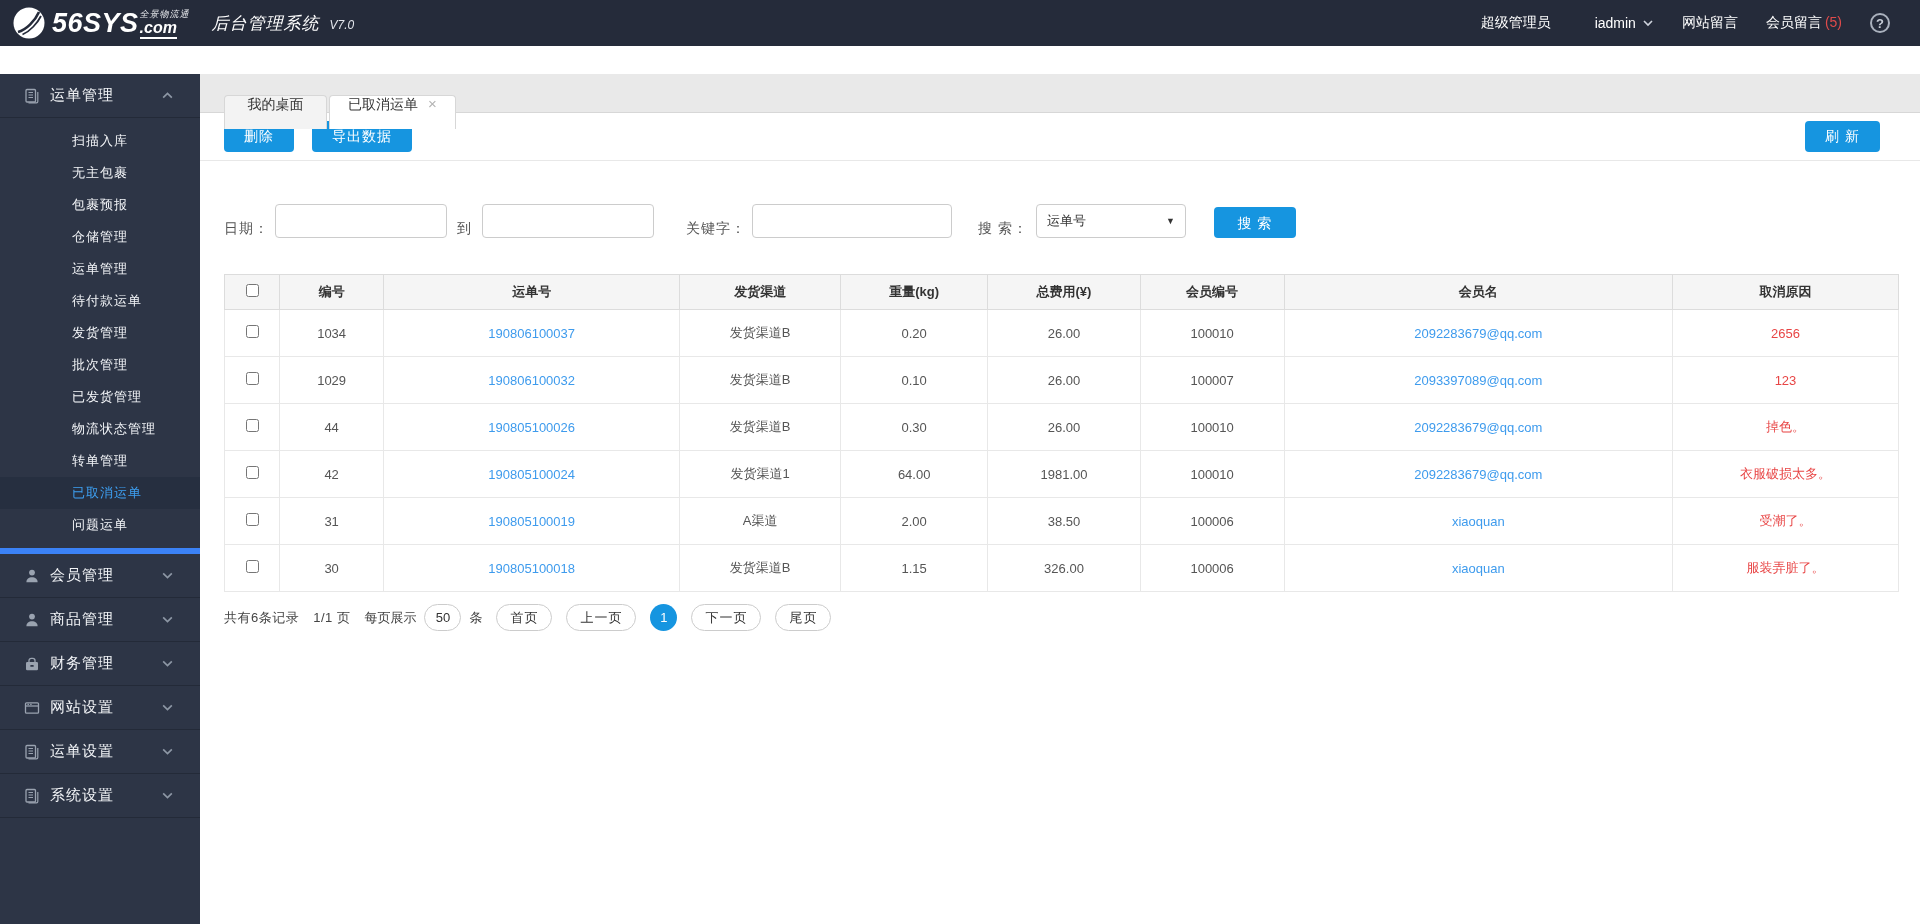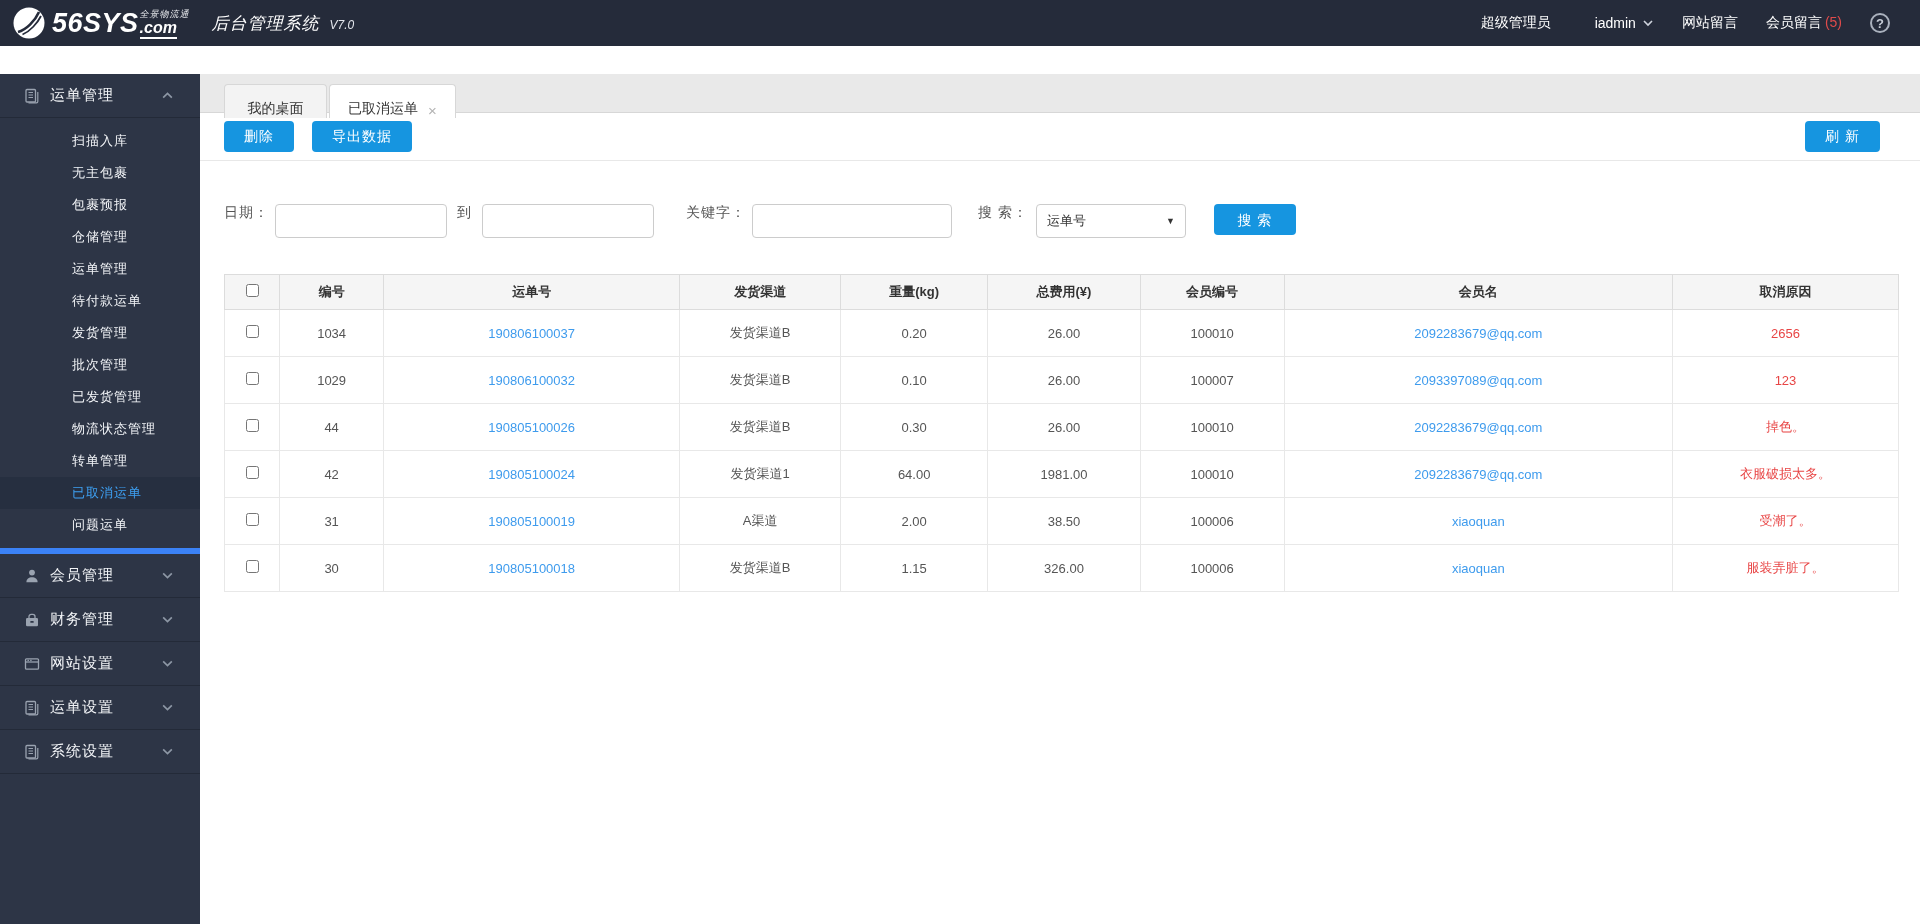--- a/index.html
+++ b/index.html
@@ -53,39 +53,39 @@
   }
   .sb-subitem.active { background:#262f40; color:#3ea1f4; }
   
   .tabbar {
     height:39px; background:#e9e9e9; border-bottom:1px solid #d7d7d7;
     display:flex; align-items:flex-end; padding-left:24px;
   }
   .tab {
     height:34px; min-width:103px; padding:0 18px; margin-right:2px;
     border:1px solid #d7d7d7; border-bottom:none; border-radius:4px 4px 0 0;
-    background:#f3f3f3; display:flex; align-items:flex-end; justify-content:center;
-    gap:10px; font-size:14px; color:#333; cursor:pointer; position:relative; top:6px;
+    background:#f3f3f3; display:flex; align-items:flex-start; justify-content:center;
+    gap:10px; font-size:14px; color:#333; cursor:pointer; position:relative; top:17px;
   }
   .tab.active { background:#fff; }
   .tab-close { color:#b3b3b3; font-size:15px; line-height:1; cursor:pointer; }
   
   .toolbar {
     height:48px; background:#fff; border-bottom:1px solid #e8e8e8;
     display:flex; align-items:center; padding:0 40px 0 24px; gap:18px;
   }
   .btn {
     background:#1695e0; color:#fff; border:none; border-radius:4px;
     height:31px; padding:0 20px; font-size:14px; cursor:pointer;
     font-family:inherit; letter-spacing:1px;
   }
   .btn-refresh { margin-left:auto; }
   
   .panel { padding:0 21px 0 24px; }
-  .filters { margin-top:43px; display:flex; align-items:flex-start; font-size:14px; color:#555; }
+  .filters { margin-top:43px; display:flex; align-items:flex-end; font-size:14px; color:#555; }
   .filters label, .filters .flabel { letter-spacing:1px; }
   .f-input {
     height:34px; border:1px solid #ccc; border-radius:4px; margin:0 6px;
     padding:0 8px; font-size:13px; font-family:inherit; color:#333; outline:none;
   }
   .f-date { width:172px; }
   .f-keyword { width:200px; margin-right:26px; }
   .f-to { margin:0 4px; }
   .f-keyword-label { margin-left:26px; }
   .select {
@@ -211,20 +211,34 @@
     <span class="sb-label">会员管理</span>
     <span class="sb-chevron">
           <svg width="13" height="13" viewBox="0 0 12 12">
             <path d="M2 4l4 4 4-4" fill="none" stroke="currentColor" stroke-width="1.5"></path>
           </svg>
         </span>
   </div>
       <div class="sb-section">
     <span class="sb-icon">
           <svg width="16" height="16" viewBox="0 0 16 16">
+            <circle cx="8" cy="4.6" r="2.9" fill="currentColor"></circle>
+            <path d="M2.4 14.2c0-3.1 2.5-4.9 5.6-4.9s5.6 1.8 5.6 4.9z" fill="currentColor"></path>
+          </svg>
+        </span>
+    <span class="sb-label">商品管理</span>
+    <span class="sb-chevron">
+          <svg width="13" height="13" viewBox="0 0 12 12">
+            <path d="M2 4l4 4 4-4" fill="none" stroke="currentColor" stroke-width="1.5"></path>
+          </svg>
+        </span>
+  </div>
+      <div class="sb-section">
+    <span class="sb-icon">
+          <svg width="16" height="16" viewBox="0 0 16 16">
             <path d="M5 6V4.6a2.2 2.2 0 0 1 2.2-2.2h1.6A2.2 2.2 0 0 1 11 4.6V6" fill="none" stroke="currentColor" stroke-width="1.3"></path>
             <rect x="2" y="6" width="12" height="8.3" rx="1.2" fill="currentColor"></rect>
             <rect x="6.3" y="9" width="3.4" height="1.8" rx="0.6" fill="#2d3546"></rect>
           </svg>
         </span>
     <span class="sb-label">财务管理</span>
     <span class="sb-chevron">
           <svg width="13" height="13" viewBox="0 0 12 12">
             <path d="M2 4l4 4 4-4" fill="none" stroke="currentColor" stroke-width="1.5"></path>
           </svg>
@@ -399,15 +413,27 @@
     <td>发货渠道B</td>
     <td>1.15</td>
     <td>326.00</td>
     <td>100006</td>
     <td><a class="link">xiaoquan</a></td>
     <td class="red">服装弄脏了。</td>
   </tr>
           </tbody>
       </table>
 
+      <div class="pagination">
+        <span class="pg-text">共有6条记录</span>
+        <span class="pg-text">1/1 页</span>
+        <span>每页展示</span>
+        <input class="pg-size-input" value="50" style="">
+        <span class="pg-suffix">条</span>
+        <button class="pg-btn">首页</button>
+        <button class="pg-btn">上一页</button>
+        <button class="pg-current">1</button>
+        <button class="pg-btn">下一页</button>
+        <button class="pg-btn">尾页</button>
+      </div>
     </div>
   </section>
 </div>
 
 </body></html>

